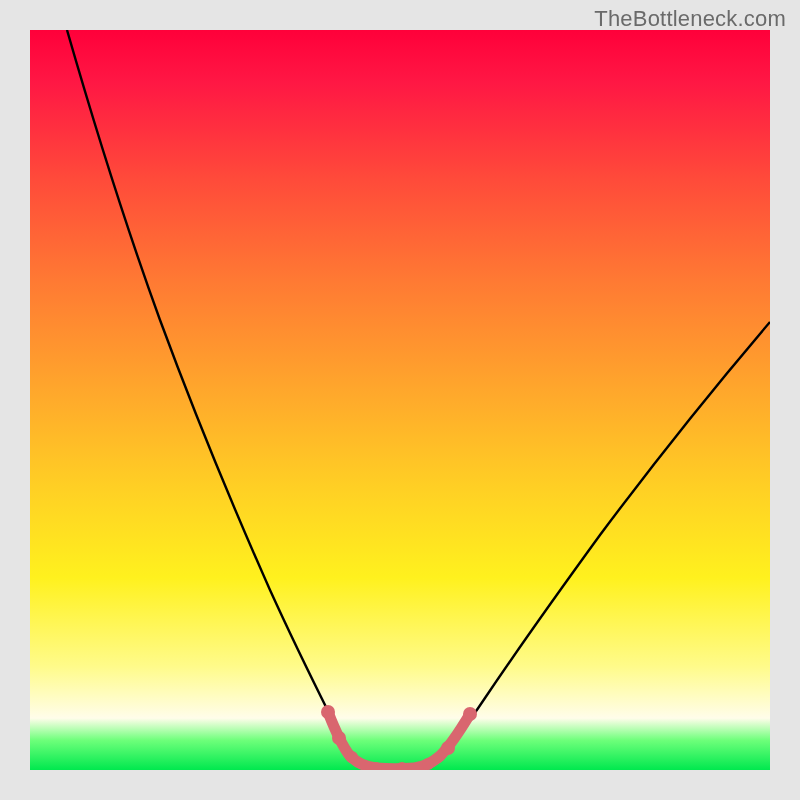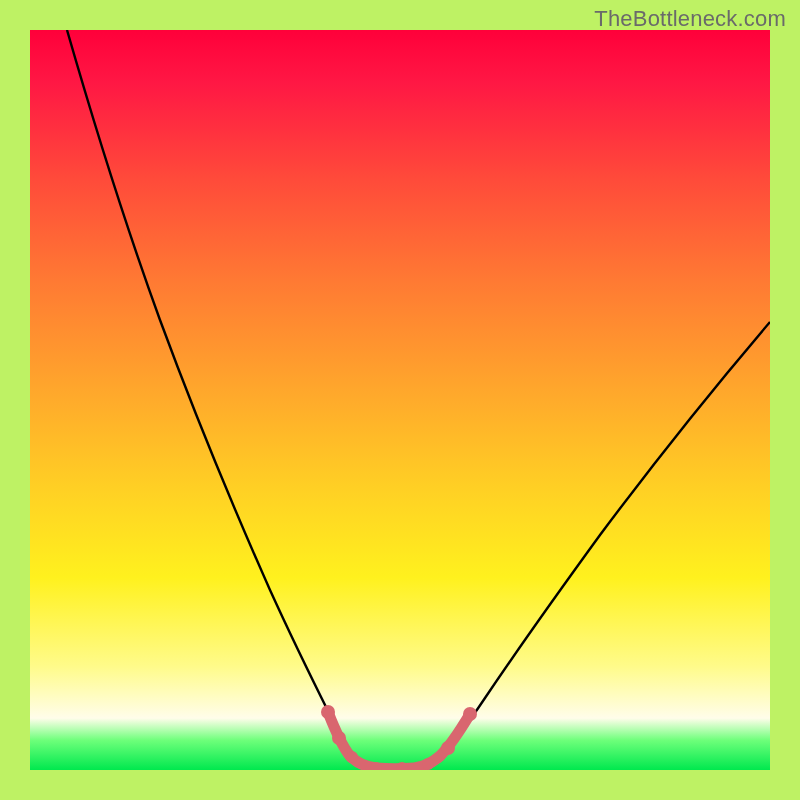--- a/index.html
+++ b/index.html
@@ -8,21 +8,21 @@
     width: 800px;
     height: 800px;
     background: #000;
     overflow: hidden;
     font-family: Arial, Helvetica, sans-serif;
   }
   .frame {
     position: relative;
     width: 800px;
     height: 800px;
-    background: #bef264;
+    background: #e5e5e5;
   }
   .plot {
     position: absolute;
     left: 30px;
     top: 30px;
     width: 740px;
     height: 740px;
     
     background: linear-gradient(
       to bottom,

